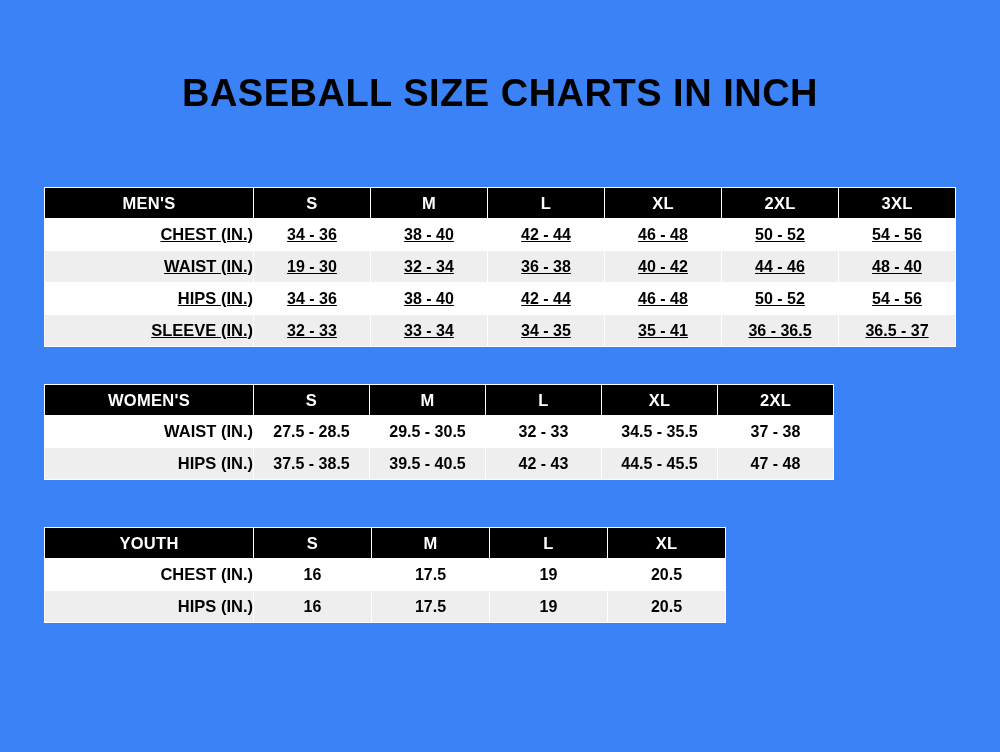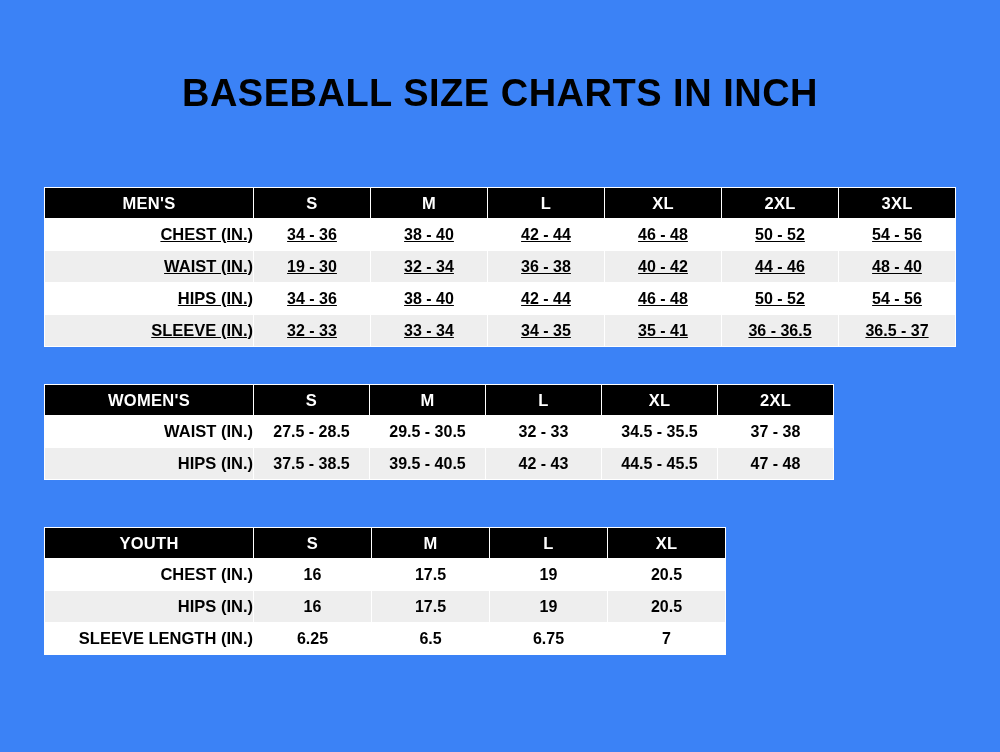--- a/index.html
+++ b/index.html
@@ -216,23 +216,16 @@
         <td>19</td>
         <td>20.5</td>
       </tr>
       <tr>
         <td class="rowhead">HIPS (IN.)</td>
         <td>16</td>
         <td>17.5</td>
         <td>19</td>
         <td>20.5</td>
       </tr>
-      <tr>
-        <td class="rowhead">SLEEVE LENGTH (IN.)</td>
-        <td>6.25</td>
-        <td>6.5</td>
-        <td>6.75</td>
-        <td>7</td>
-      </tr>
     </tbody>
   </table>
 
 </div>
 
 </body></html>

